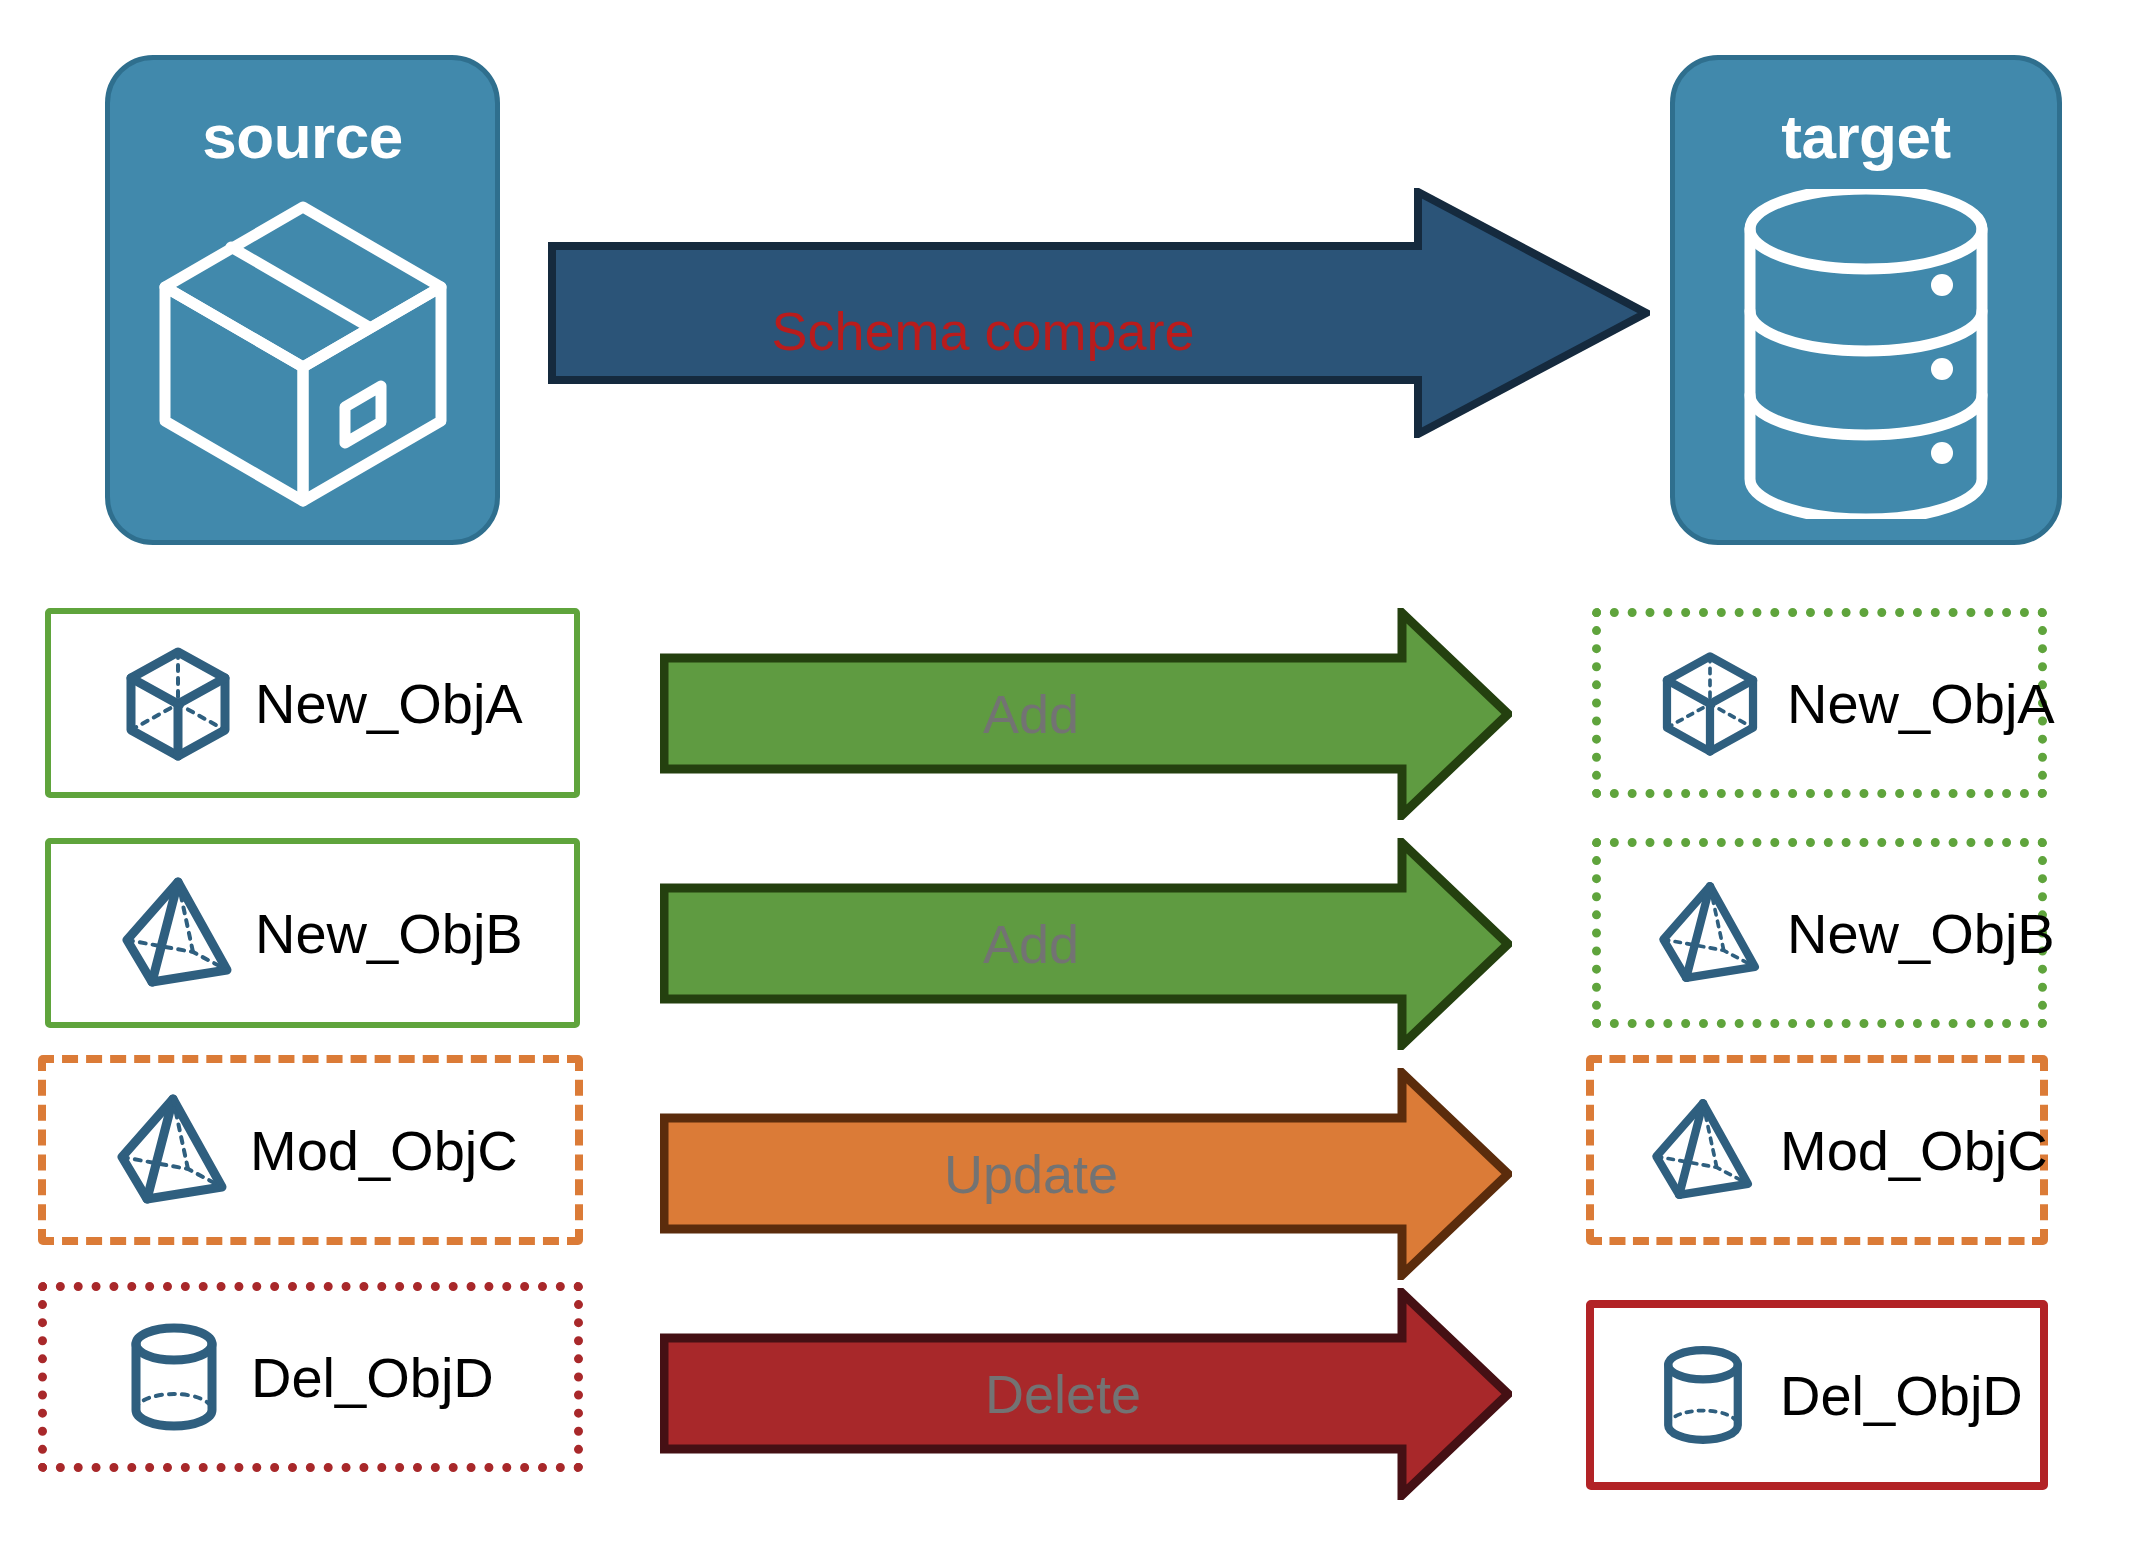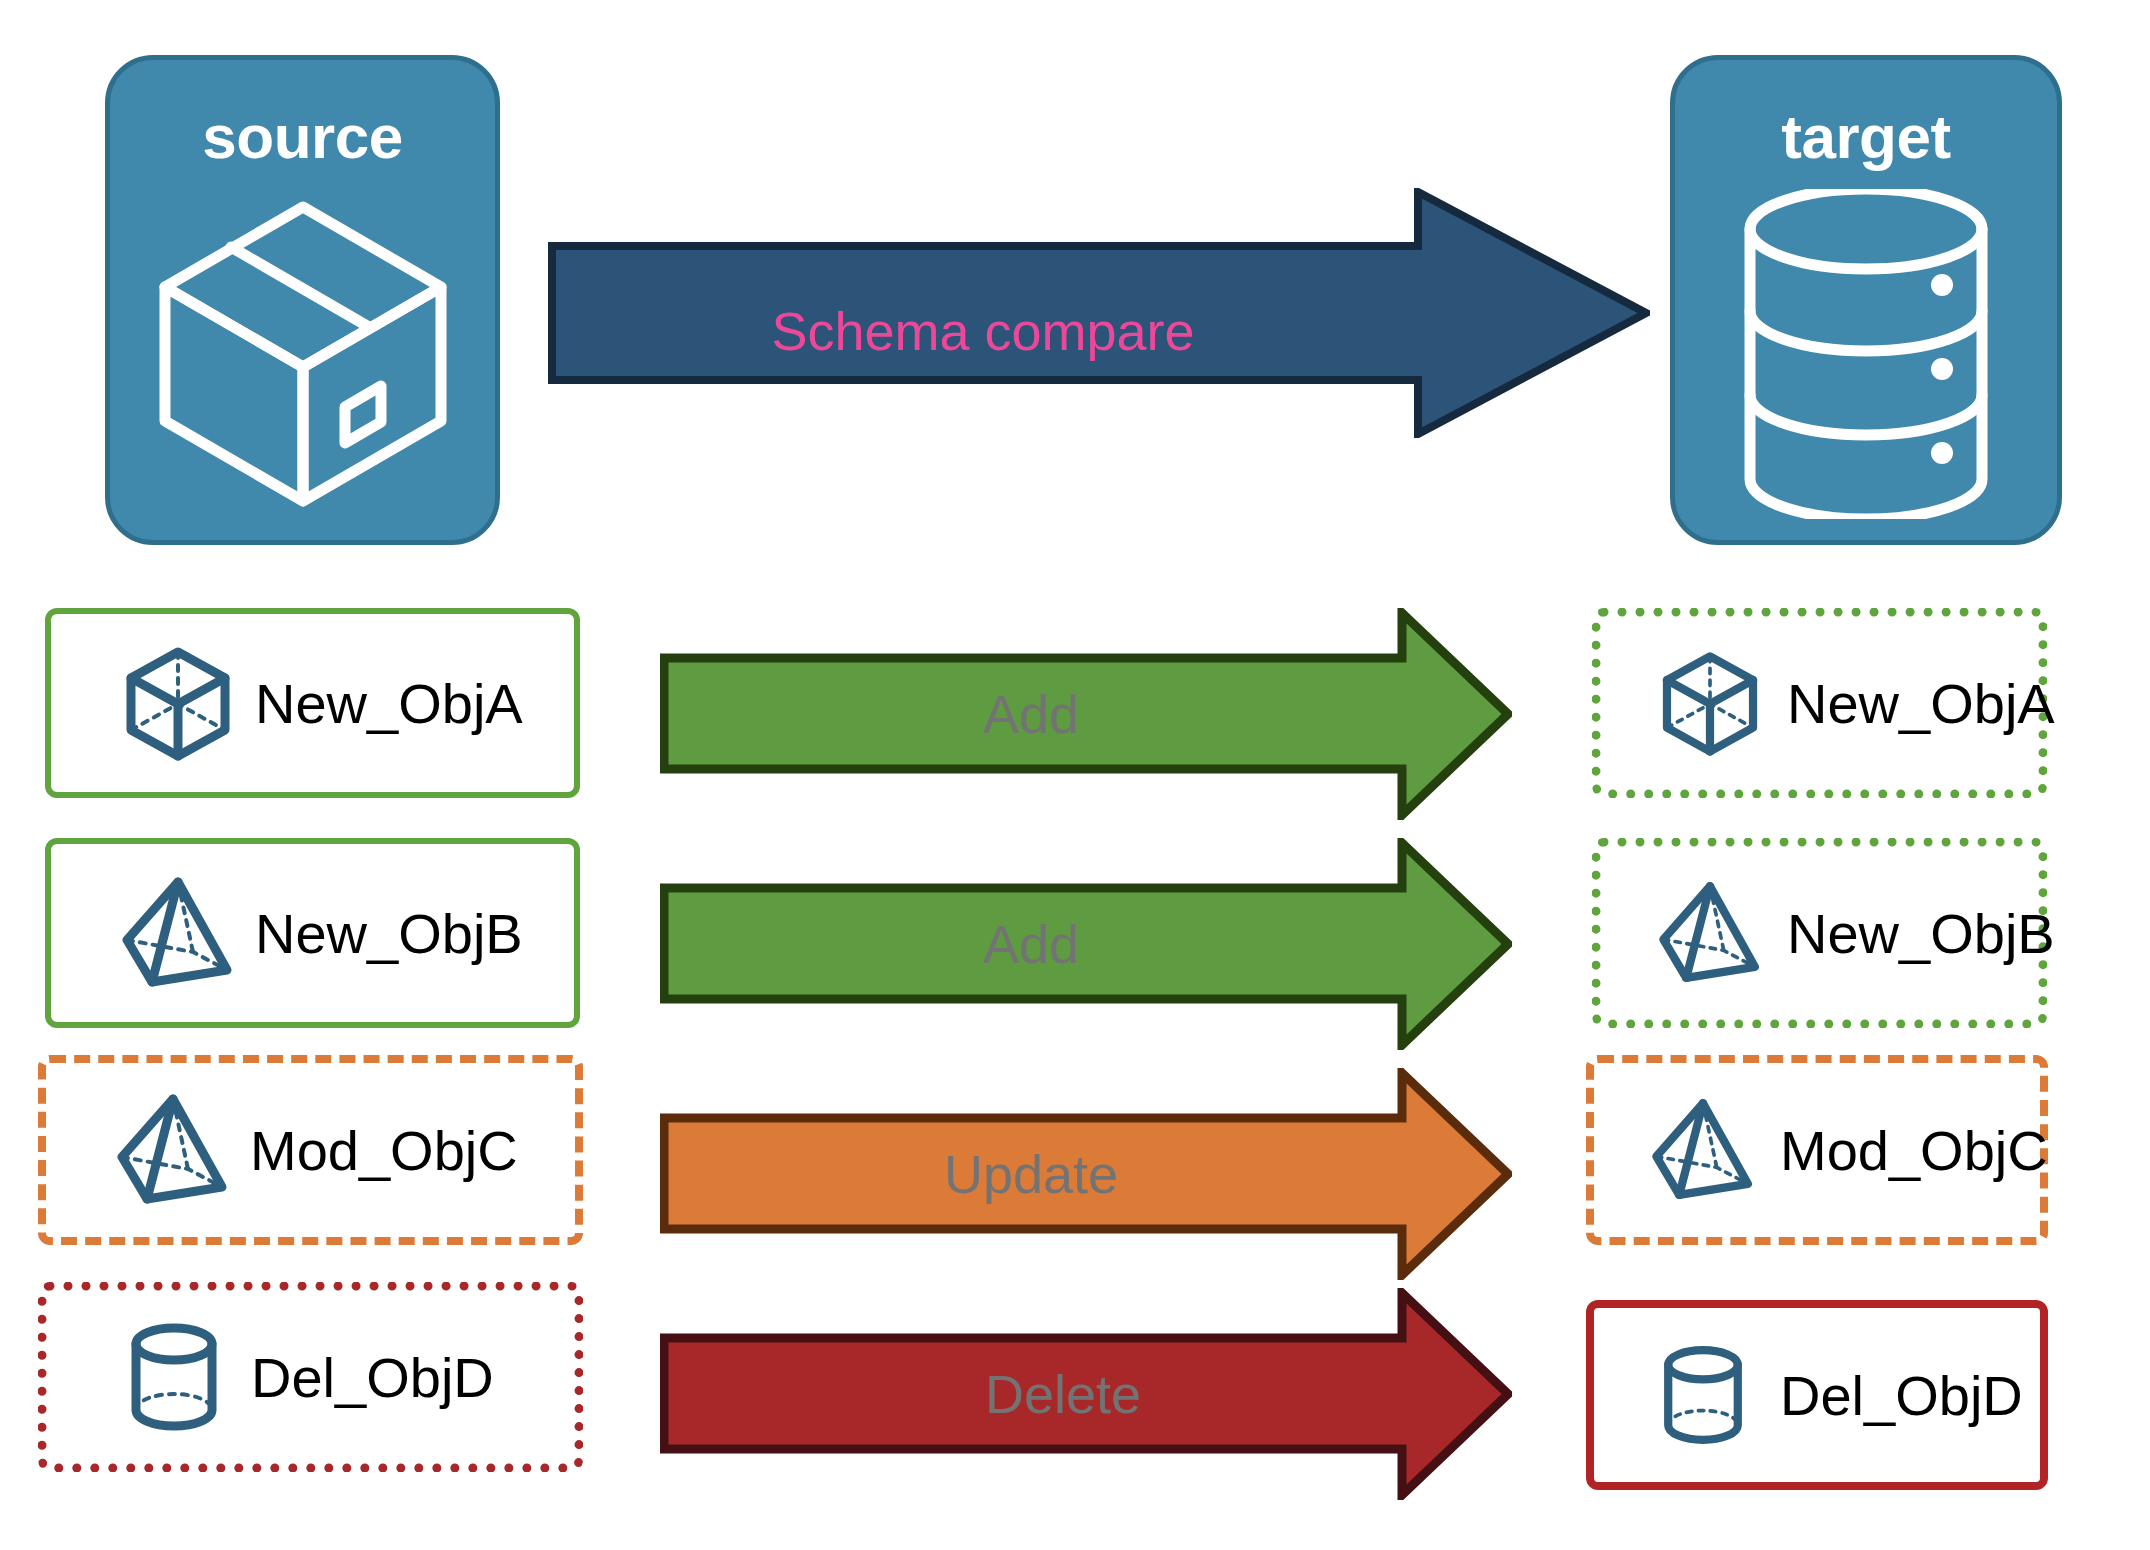--- a/index.html
+++ b/index.html
@@ -25,21 +25,21 @@
 
   #source-card{left:105px;top:55px;width:395px;height:490px;}
   #target-card{left:1670px;top:55px;width:392px;height:490px;}
 
   
   .big-arrow{position:absolute;left:548px;top:188px;width:1102px;height:250px;}
 
   
   .obj-box{
     position:absolute;box-sizing:border-box;background:#ffffff;
-    border-radius:12px;display:flex;align-items:center;
+    border-radius:5px;display:flex;align-items:center;
   }
   .obj-box .obj-icon{width:118px;height:118px;margin-left:68px;flex:0 0 auto;
                      display:flex;align-items:center;justify-content:center;}
   .obj-box .obj-label{font-size:56px;color:#000000;margin-left:18px;white-space:nowrap;}
 
   .bs-solid-green{border:6px solid #5FA43C;}
   .bs-dotted-green{border:9px dotted #5FA43C;}
   .bs-dashed-orange{border:8px dashed #DB7B37;}
   .bs-dotted-red{border:9px dotted #A8282A;}
   .bs-solid-red{border:8px solid #B22326;}
@@ -96,21 +96,21 @@
         <path d="M192 218 L228 197 L228 233 L192 254 Z" fill="none" stroke="#ffffff" stroke-width="11" stroke-linejoin="round"></path>
       </svg>
     </div>
   </div>
 
   <div class="big-arrow">
     <svg width="1102" height="250" viewBox="0 0 1102 250" preserveAspectRatio="none">
       <polygon points="4,58 870,58 870,4 1098,125 870,246 870,192 4,192" fill="#2B5478" stroke="#152A3E" stroke-width="8" stroke-linejoin="miter"></polygon>
     </svg>
     <div style="position:absolute;left:0;top:58px;width:870px;height:134px;display:flex;align-items:center;justify-content:center;">
-      <span style="color:#ec4899;font-size:54px;margin-top:36px;">Schema compare</span>
+      <span style="color:#b91c1c;font-size:54px;margin-top:36px;">Schema compare</span>
     </div>
   </div>
 
   <div class="obj-box bs-solid-green" style="left:45px;top:608px;width:535px;height:190px;">
     <div class="obj-icon">
       <svg width="118" height="118" viewBox="0 0 118 118" aria-hidden="true">
         <g fill="none" stroke="#2F5F7F" stroke-width="9" stroke-linejoin="round" stroke-linecap="round">
           <path d="M12 34 L59 8 L106 34 L106 86 L59 112 L12 86 Z"></path>
           <path d="M12 34 L59 60 L106 34"></path>
           <path d="M59 60 L59 112"></path>

